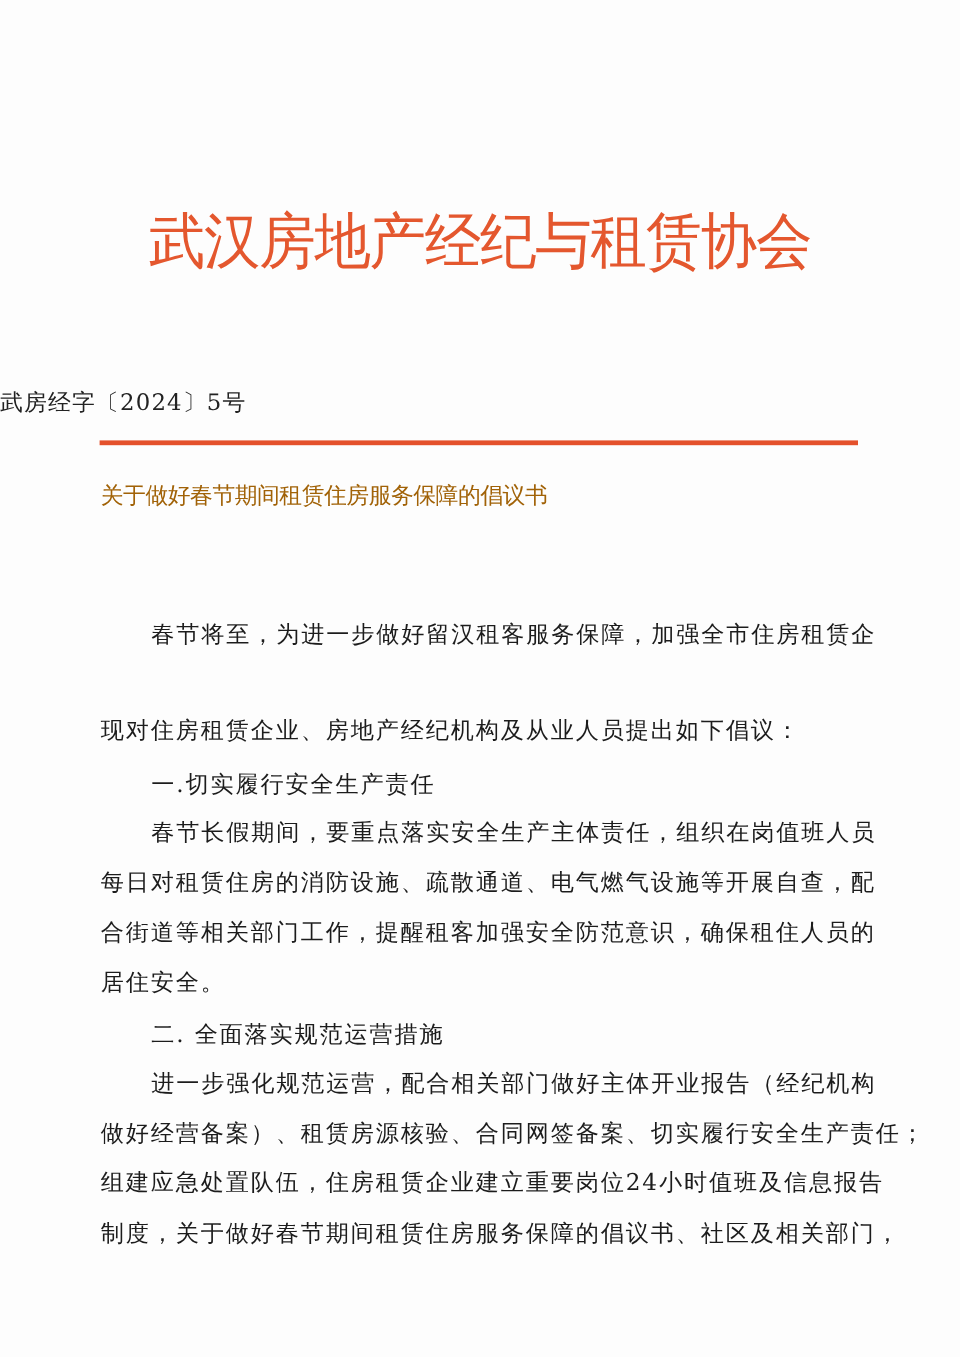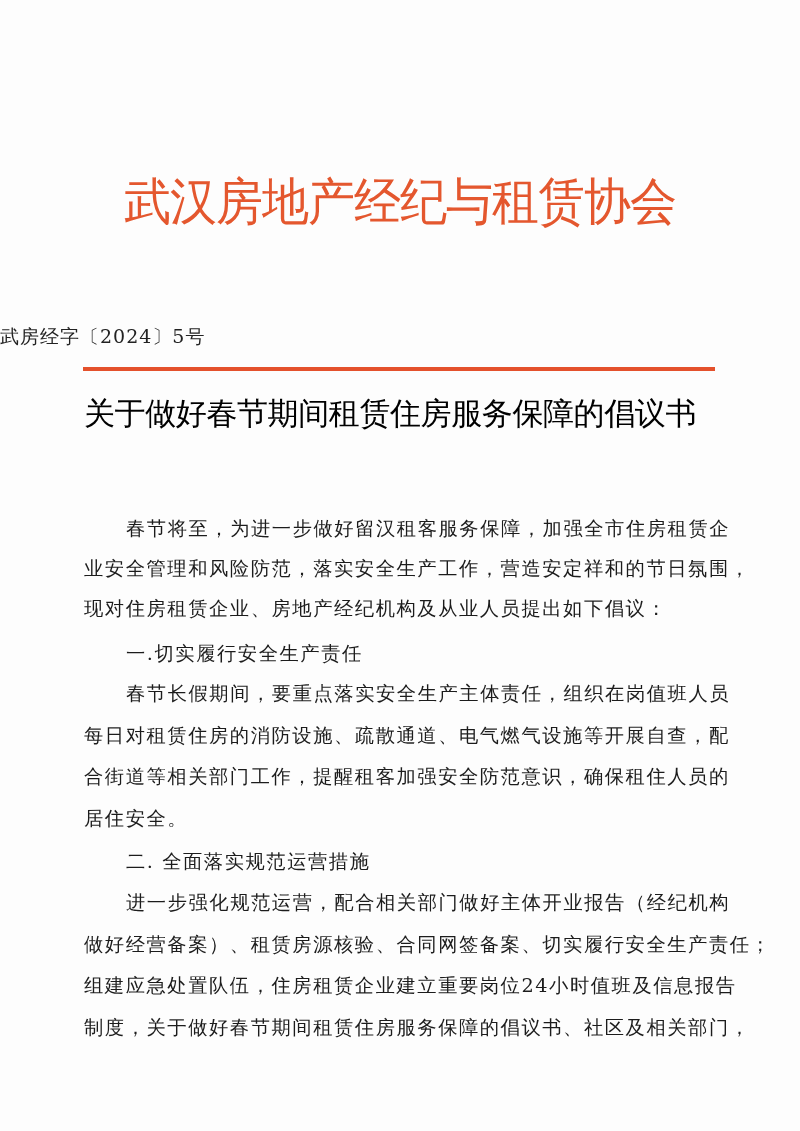--- a/index.html
+++ b/index.html
@@ -27,22 +27,22 @@
     letter-spacing: 1px;
     color: #222;
   }
   .red-rule {
     position: absolute; left: 83px; top: 367px; width: 632px; height: 4px;
     background: #e4512c;
   }
   .doc-title {
     position: absolute; left: 84px; top: 397px;
     font-family: "DejaVu Sans", "Liberation Sans", sans-serif;
-    font-size: 31px; line-height: 32px;
-    color: #000000;
+    font-size: 19px; line-height: 32px;
+    color: #a16207;
     letter-spacing: -0.4px;
   }
   .body-line {
     position: absolute; left: 84px; width: 632px;
     font-size: 19.3px; line-height: 26px;
     white-space: nowrap;
     letter-spacing: 1.55px;
     color: #1c1c1c;
   }
   .indent { left: 126px; width: 590px; }
@@ -52,21 +52,20 @@
 <body>
 
 <div class="page">
   <div class="org-title">武汉房地产经纪与租赁协会</div>
   <div class="doc-number">武房经字〔2024〕5号</div>
   <div class="red-rule"></div>
   <div class="doc-title">关于做好春节期间租赁住房服务保障的倡议书</div>
 
 
   <div class="body-line indent justify" style="top:516px;">春节将至，为进一步做好留汉租客服务保障，加强全市住房租赁企</div>
-  <div class="body-line justify" style="top:556px;">业安全管理和风险防范，落实安全生产工作，营造安定祥和的节日氛围，</div>
   <div class="body-line" style="top:596px;">现对住房租赁企业、房地产经纪机构及从业人员提出如下倡议：</div>
 
   <div class="body-line indent" style="top:641px;">一.切实履行安全生产责任</div>
 
   <div class="body-line indent justify" style="top:681px;">春节长假期间，要重点落实安全生产主体责任，组织在岗值班人员</div>
   <div class="body-line justify" style="top:723px;">每日对租赁住房的消防设施、疏散通道、电气燃气设施等开展自查，配</div>
   <div class="body-line justify" style="top:764px;">合街道等相关部门工作，提醒租客加强安全防范意识，确保租住人员的</div>
   <div class="body-line" style="top:806px;">居住安全。</div>
 
   <div class="body-line indent" style="top:849px;">二. 全面落实规范运营措施</div>

